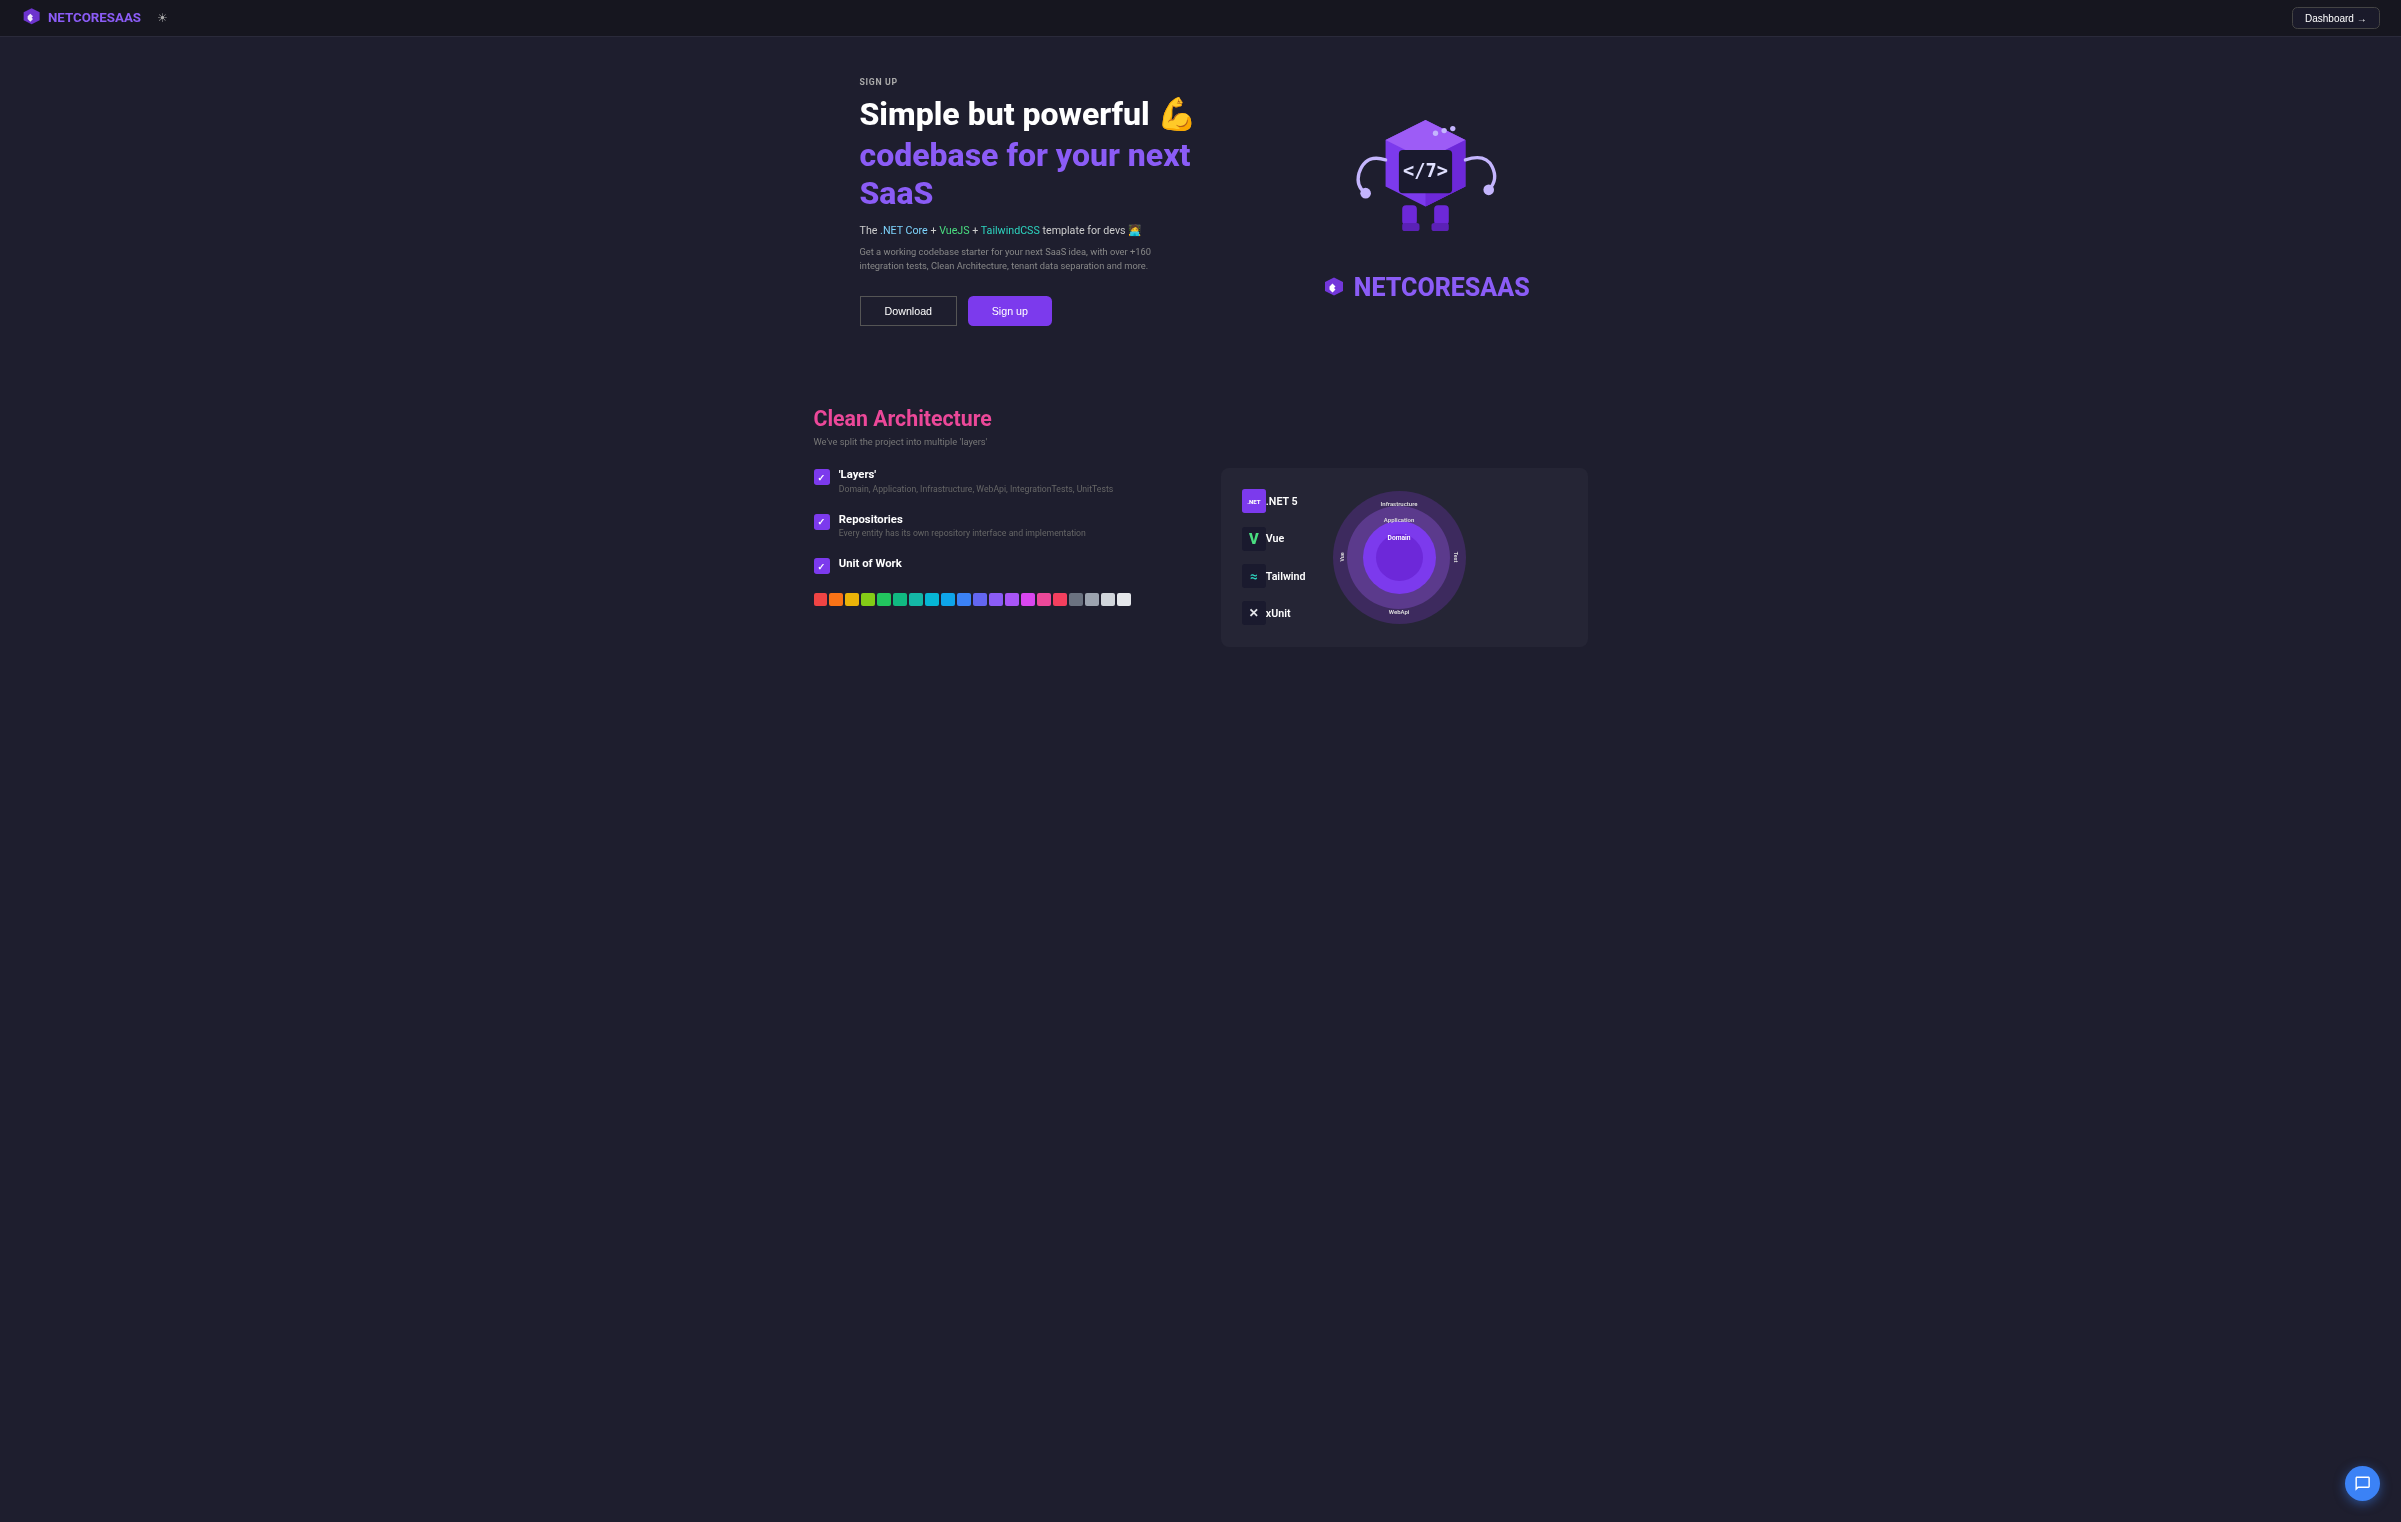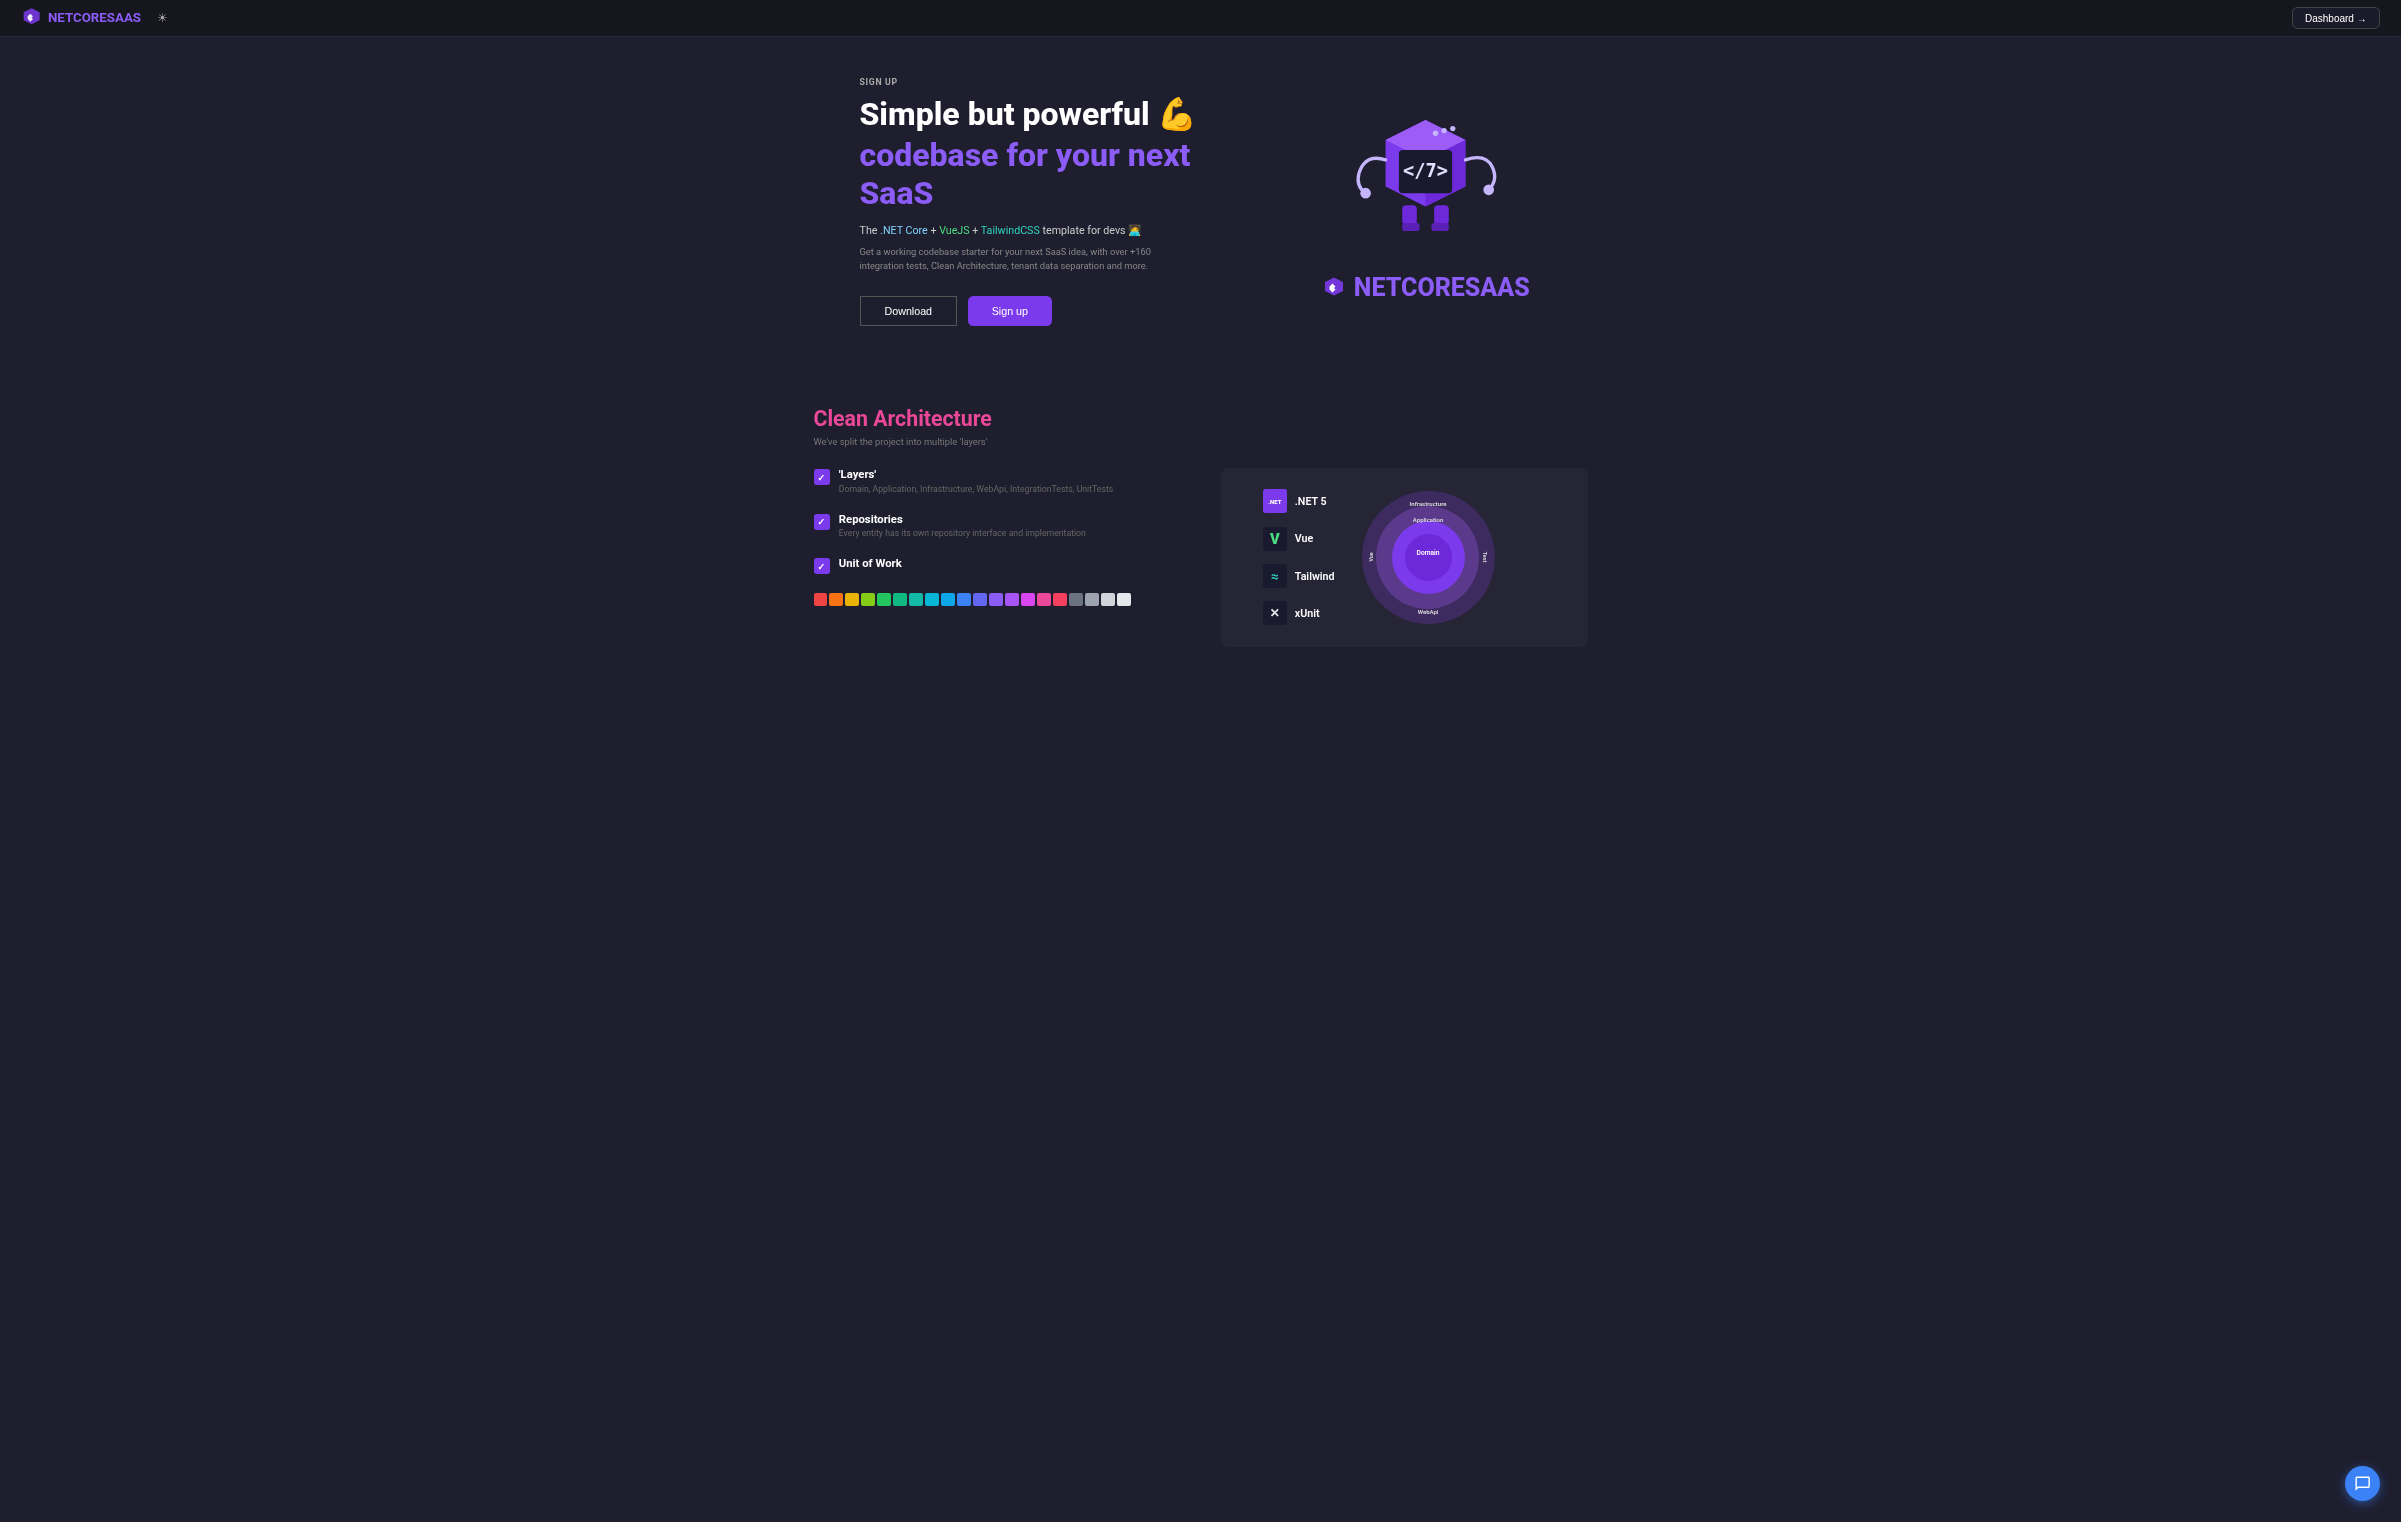--- a/index.html
+++ b/index.html
@@ -268,22 +268,20 @@
       gap: 27px;
     }
     .tech-stack {
       display: flex;
       flex-direction: column;
       gap: 13.3px;
     }
     .tech-item {
       display: flex;
       align-items: center;
-      gap: 8px;
-      margin-left: 21px;
     }
     .tech-icon {
       width: 24px;
       height: 24px;
       border-radius: 2.7px;
       display: flex;
       align-items: center;
       justify-content: center;
       font-weight: 700;
       font-size: 7.3px;
@@ -335,21 +333,21 @@
     }
     .circle-label {
       position: absolute;
       font-size: 6px;
       color: #ddd;
       font-weight: 600;
       text-align: center;
     }
     .label-infra { top: 9.3px; left: 50%; transform: translateX(-50%); }
     .label-app { top: 25px; left: 50%; transform: translateX(-50%); }
-    .label-domain { top: 58px; left: 50%; transform: translateX(-50%); color: #fff; font-size: 6.7px; }
+    .label-domain { top: 43px; left: 50%; transform: translateX(-50%); color: #fff; font-size: 6.7px; }
     .label-webapi { bottom: 9.3px; left: 50%; transform: translateX(-50%); }
     .label-vue { left: 4px; top: 50%; transform: translateY(-50%) rotate(-90deg); font-size: 5.3px; }
     .label-test { right: 4px; top: 50%; transform: translateY(-50%) rotate(90deg); font-size: 5.3px; }
 
     
     .chat-btn {
       position: fixed;
       bottom: 21.3px;
       right: 21.3px;
       width: 35px;

